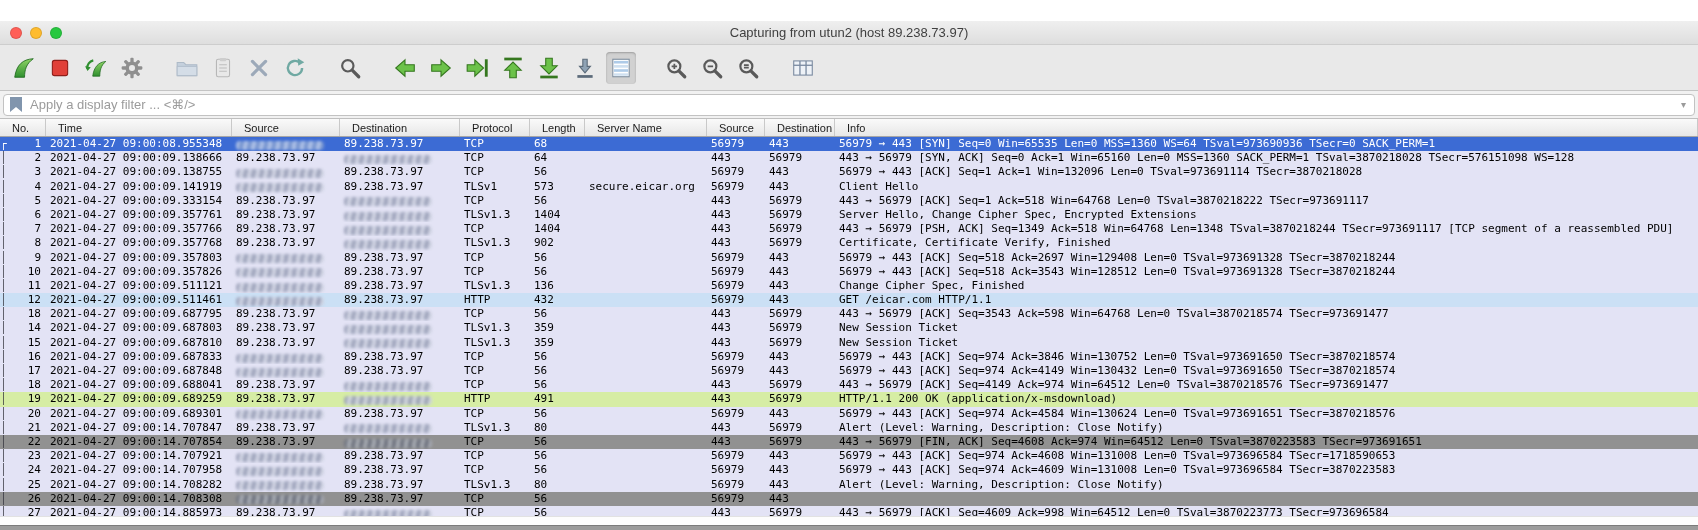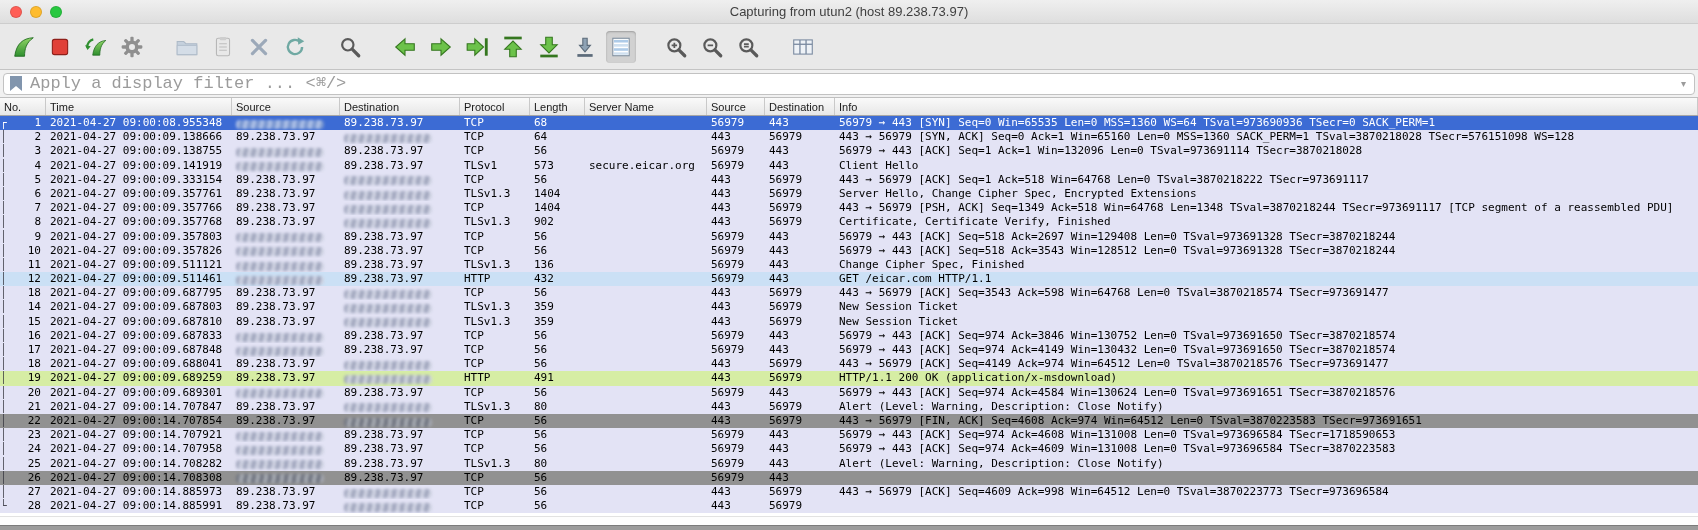--- a/index.html
+++ b/index.html
@@ -11,21 +11,21 @@
     width:1698px;height:530px;overflow:hidden;background:#fff;
     font-family:"Liberation Sans",sans-serif;
   }
   .window{width:1698px;height:530px;display:flex;flex-direction:column;background:#fff}
 
   
   .titlebar{
     height:24px;flex:none;position:relative;
     background:linear-gradient(#efefef,#dedede);
     border-bottom:1px solid #cdcdcd;
-    display:flex;align-items:center;
+    display:flex;align-items:center;margin-top:21px;
   }
   .traffic{display:flex;gap:8px;margin-left:10px;z-index:2}
   .light{width:12px;height:12px;border-radius:50%;border:1px solid rgba(0,0,0,.12)}
   .title{
     position:absolute;left:0;right:0;text-align:center;
     font-size:13px;color:#3f3f3f;pointer-events:none;
   }
 
   
   .toolbar{
@@ -48,35 +48,35 @@
   .filterwrap{
     flex:1;height:22px;background:#fff;border:1px solid #c2c2c2;border-radius:4px;
     display:flex;align-items:center;padding:0 6px;gap:6px;
   }
   .bookmark{
     width:12px;height:15px;flex:none;background:#8195ad;
     clip-path:polygon(0 0,100% 0,100% 100%,50% 66%,0 100%);
   }
   .filterinput{
     flex:1;border:none;outline:none;background:transparent;
-    font-size:17px;color:#222;font-family:Liberation Mono, monospace;
+    font-size:13px;color:#222;font-family:Liberation Sans, sans-serif;
   }
   .filterinput::placeholder{color:#9b9b9b}
   .chev{color:#9b9b9b;font-size:10px;flex:none;padding-right:2px}
 
   
   .pheader{
     height:18px;flex:none;display:grid;grid-template-columns:var(--cols);
     background:linear-gradient(#fafafa,#e7e7e7);
     border-bottom:1px solid #a6a6a6;
     font-size:11px;color:#1a1a1a;
   }
   .hcell{
     padding:2.5px 0 0 4px;border-right:1px solid #c9c9c9;
-    white-space:nowrap;overflow:hidden;
+    white-space:nowrap;overflow:hidden;margin-left:8px;
   }
 
   
   .plist{
     flex:1;overflow:hidden;background:#fff;
     font-family:"DejaVu Sans Mono",monospace;font-size:11px;color:#000;
   }
   .prow{
     display:grid;grid-template-columns:var(--cols);
     height:14.2px;line-height:14.3px;white-space:nowrap;

